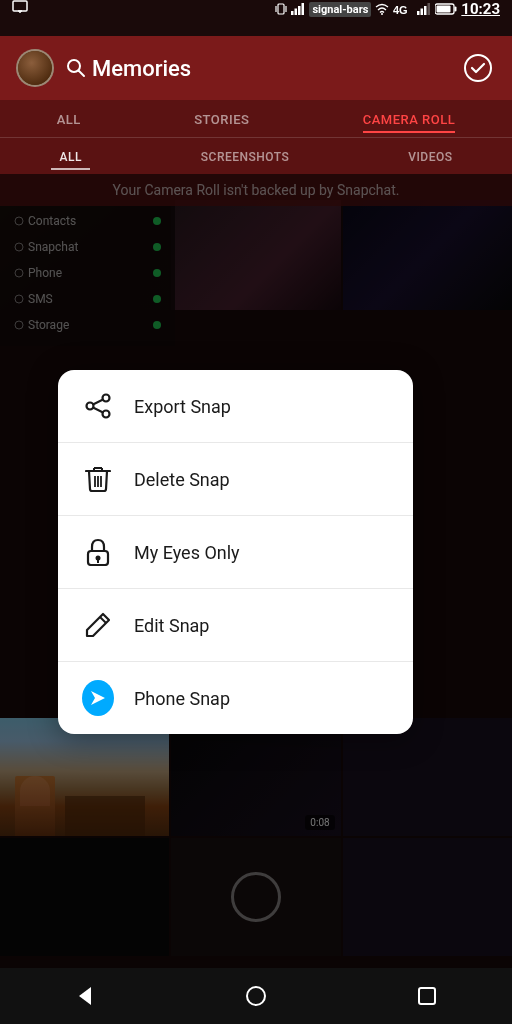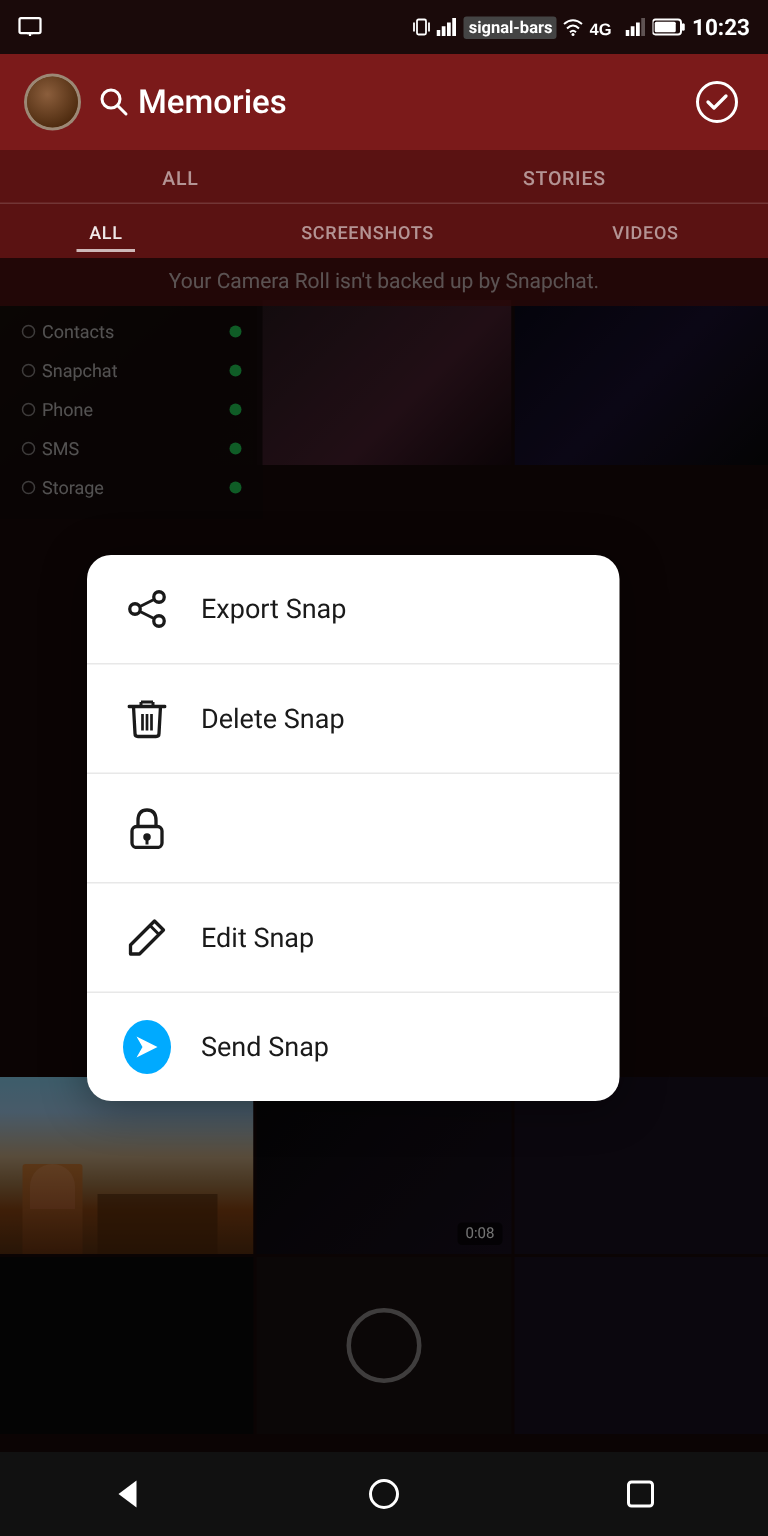--- a/index.html
+++ b/index.html
@@ -11,21 +11,21 @@
       background: #1a0a0a;
       position: relative;
     }
 
     
     .status-bar {
       width: 512px;
       height: 36px;
       background: #1a0a0a;
       display: flex;
-      align-items: center;
+      align-items: flex-start;
       justify-content: space-between;
       padding: 0 12px;
       position: relative;
       z-index: 100;
     }
     .status-left {
       display: flex;
       align-items: center;
       gap: 4px;
     }
@@ -34,20 +34,21 @@
       align-items: center;
       gap: 4px;
       font-size: 13px;
       color: white;
       font-weight: 500;
     }
     .status-time {
       font-size: 15px;
       color: white;
       font-weight: bold;
+      text-decoration: underline;
     }
 
     
     .header {
       width: 512px;
       height: 64px;
       background: #7b1a1a;
       display: flex;
       align-items: center;
       justify-content: space-between;
@@ -337,20 +338,21 @@
       <circle cx="15" cy="15" r="13" fill="none" stroke="white" stroke-width="2"></circle>
       <polyline points="9,15 13,19 21,11" fill="none" stroke="white" stroke-width="2.2" stroke-linecap="round" stroke-linejoin="round"></polyline>
     </svg>
   </div>
 </div>
 
 <div class="tabs-container">
   <div class="main-tabs">
     <span class="main-tab">ALL</span>
     <span class="main-tab">STORIES</span>
+    <span class="main-tab active">CAMERA ROLL</span>
   </div>
   <div class="sub-tabs">
     <span class="sub-tab active">ALL</span>
     <span class="sub-tab">SCREENSHOTS</span>
     <span class="sub-tab">VIDEOS</span>
   </div>
 </div>
 
 <div class="camera-roll-notice" style="position:relative;z-index:3;">Your Camera Roll isn't backed up by Snapchat.</div>
 
@@ -443,41 +445,42 @@
 
   <div class="menu-item">
     <div class="menu-icon">
       <svg width="24" height="28" viewBox="0 0 24 28">
         <rect x="2" y="13" width="20" height="14" rx="3" fill="none" stroke="#1a1a1a" stroke-width="2.2"></rect>
         <path d="M6 13 L6 9 Q6 2 12 2 Q18 2 18 9 L18 13" fill="none" stroke="#1a1a1a" stroke-width="2.2"></path>
         <circle cx="12" cy="20" r="2.5" fill="#1a1a1a"></circle>
         <line x1="12" y1="22" x2="12" y2="25" stroke="#1a1a1a" stroke-width="2"></line>
       </svg>
     </div>
+    <span class="menu-label">My Eyes Only</span>
   </div>
 
   <div class="menu-item">
     <div class="menu-icon">
       <svg width="26" height="26" viewBox="0 0 26 26">
         <path d="M18 2 L24 8 L8 24 L2 24 L2 18 Z" fill="none" stroke="#1a1a1a" stroke-width="2.2" stroke-linejoin="round"></path>
         <line x1="15" y1="5" x2="21" y2="11" stroke="#1a1a1a" stroke-width="2"></line>
       </svg>
     </div>
     <span class="menu-label">Edit Snap</span>
   </div>
 
   <div class="menu-item">
     <div class="menu-icon">
       <div style="width:36px;height:36px;background:#00AAFF;border-radius:50%;display:flex;align-items:center;justify-content:center;">
         <svg width="20" height="20" viewBox="0 0 20 20">
           <polygon points="3,3 17,10 3,17 7,10" fill="white"></polygon>
         </svg>
       </div>
     </div>
-    <span class="menu-label">Send Snap</span>
+    <span class="menu-label">Phone Snap</span>
   </div>
 </div>
 
 <div style="position:absolute;bottom:68px;left:0;width:512px;z-index:3;">
   <div style="display:grid;grid-template-columns:repeat(3,1fr);gap:2px;margin-bottom:2px;">
     <div style="height:118px;position:relative;overflow:hidden;">
       <div style="width:100%;height:100%;background:linear-gradient(180deg,#87CEEB 0%,#a0c8e8 20%,#c4a882 45%,#a0784a 60%,#8B4513 75%,#5a3010 100%);"></div>
 
       <div style="position:absolute;bottom:0;left:15px;width:40px;height:60px;background:linear-gradient(180deg,#c87832,#a05520,#6B3410);border-radius:2px 2px 0 0;"></div>
       <div style="position:absolute;bottom:30px;left:20px;width:30px;height:30px;background:linear-gradient(180deg,#d4884a,#b06030);border-radius:50% 50% 0 0;"></div>

